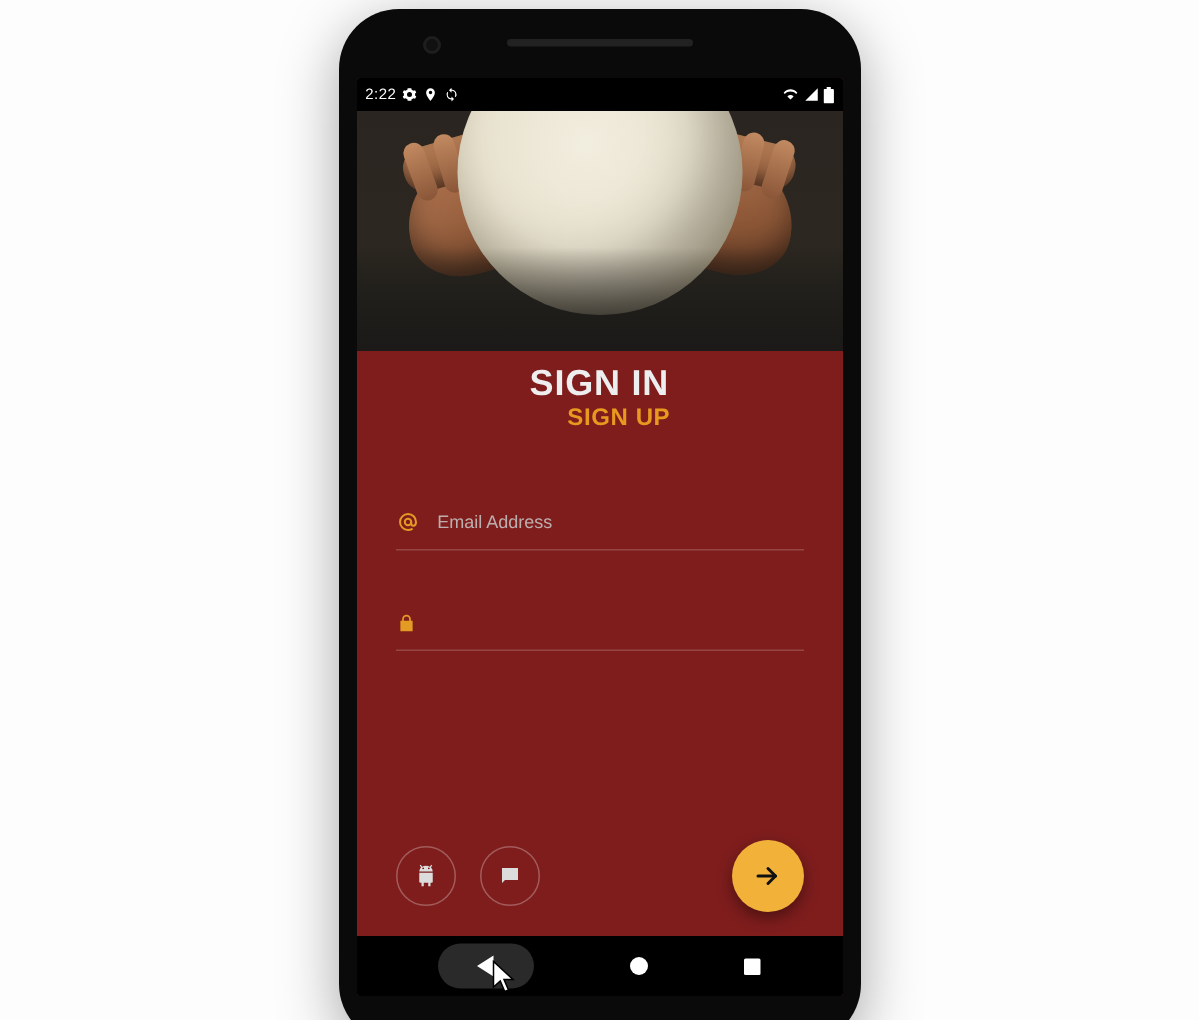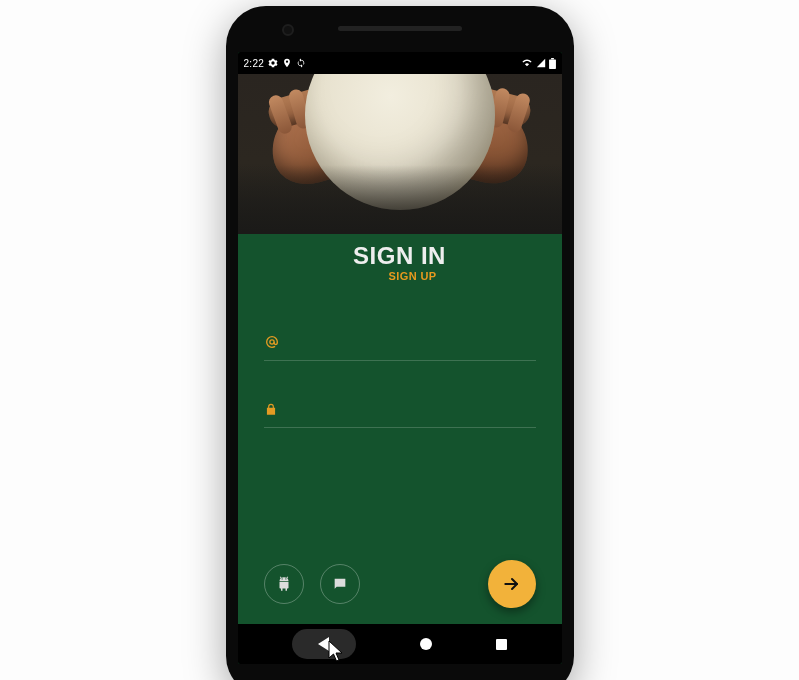--- a/index.html
+++ b/index.html
@@ -50,21 +50,21 @@
       border-radius: 3px;
     }
 
     
     .screen {
       position: absolute;
       top: 46px;
       left: 12px;
       right: 12px;
       bottom: 32px;
-      background: #14532d;
+      background: #7f1d1d;
       border-radius: 2px;
       overflow: hidden;
       display: flex;
       flex-direction: column;
     }
 
     
     .status-bar {
       height: 22px;
       background: #000;
@@ -154,21 +154,21 @@
       flex-direction: column;
     }
     .heading {
       color: #eee;
       font-size: 24px;
       font-weight: 800;
       letter-spacing: .5px;
     }
     .signup-link {
       color: #e79a1f;
-      font-size: 11px;
+      font-size: 16px;
       font-weight: 700;
       letter-spacing: .4px;
       padding-left: 26px;
     }
 
     .fields { margin-top: 42px; }
 
     .field {
       display: flex;
       align-items: center;
@@ -330,20 +330,21 @@
       </div>
 
       <div class="fields">
         <div class="field">
           <span class="icon-at">
             <svg width="16" height="16" viewBox="0 0 24 24" fill="none" stroke="#e49b23" stroke-width="2">
               <circle cx="12" cy="12" r="3.2"></circle>
               <path d="M15.2 12v1.3c0 1.4.9 2.5 2.2 2.5 1.6 0 2.6-1.5 2.6-3.8 0-4.6-3.6-8-8-8s-8 3.6-8 8 3.6 8 8 8c1.7 0 3.3-.5 4.6-1.4"></path>
             </svg>
           </span>
+          <input class="label" placeholder="Email Address" style="">
         </div>
 
         <div class="field">
           <span class="icon-lock">
             <svg width="14" height="16" viewBox="0 0 24 24" fill="#e49b23">
               <path d="M17 10V8a5 5 0 10-10 0v2H5v12h14V10h-2zm-8 0V8a3 3 0 116 0v2H9z"></path>
             </svg>
           </span>
         </div>
       </div>

